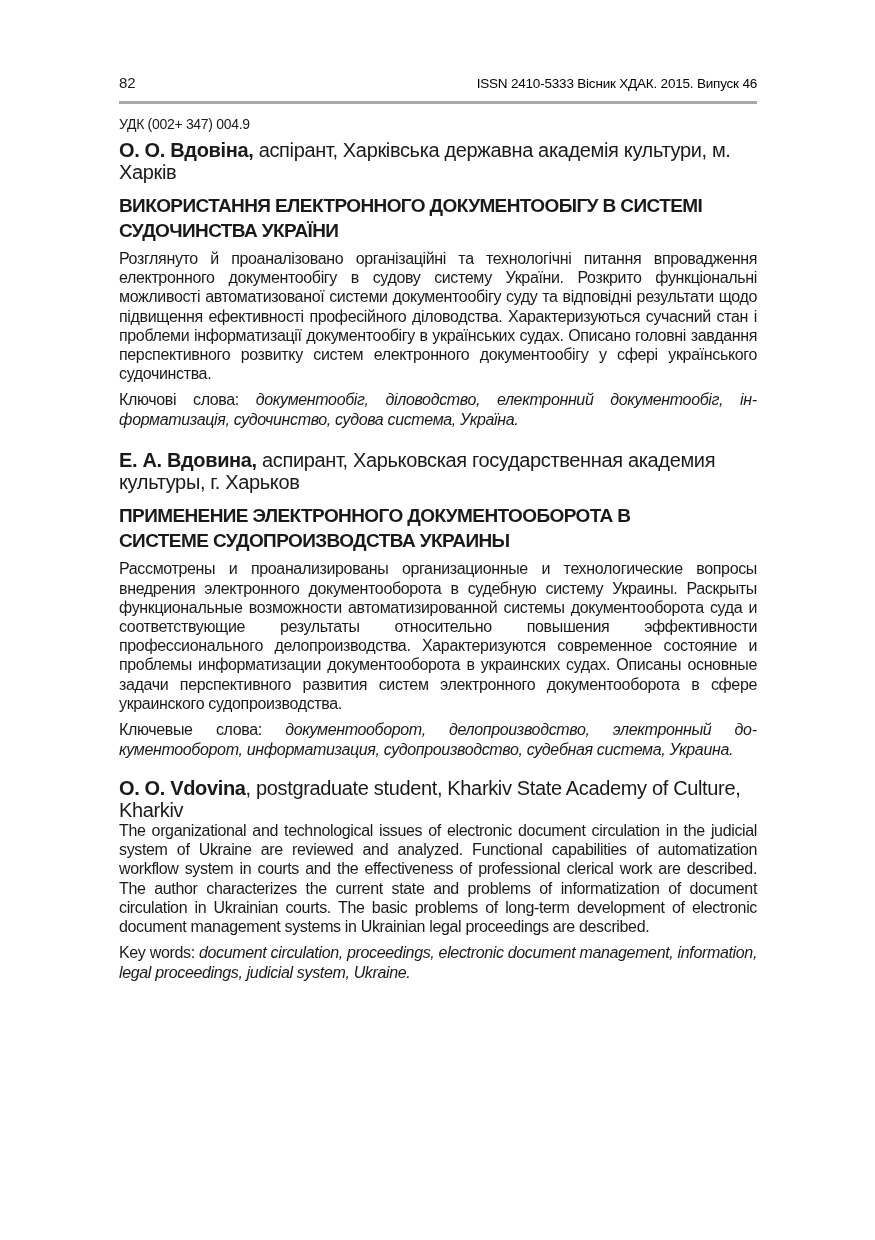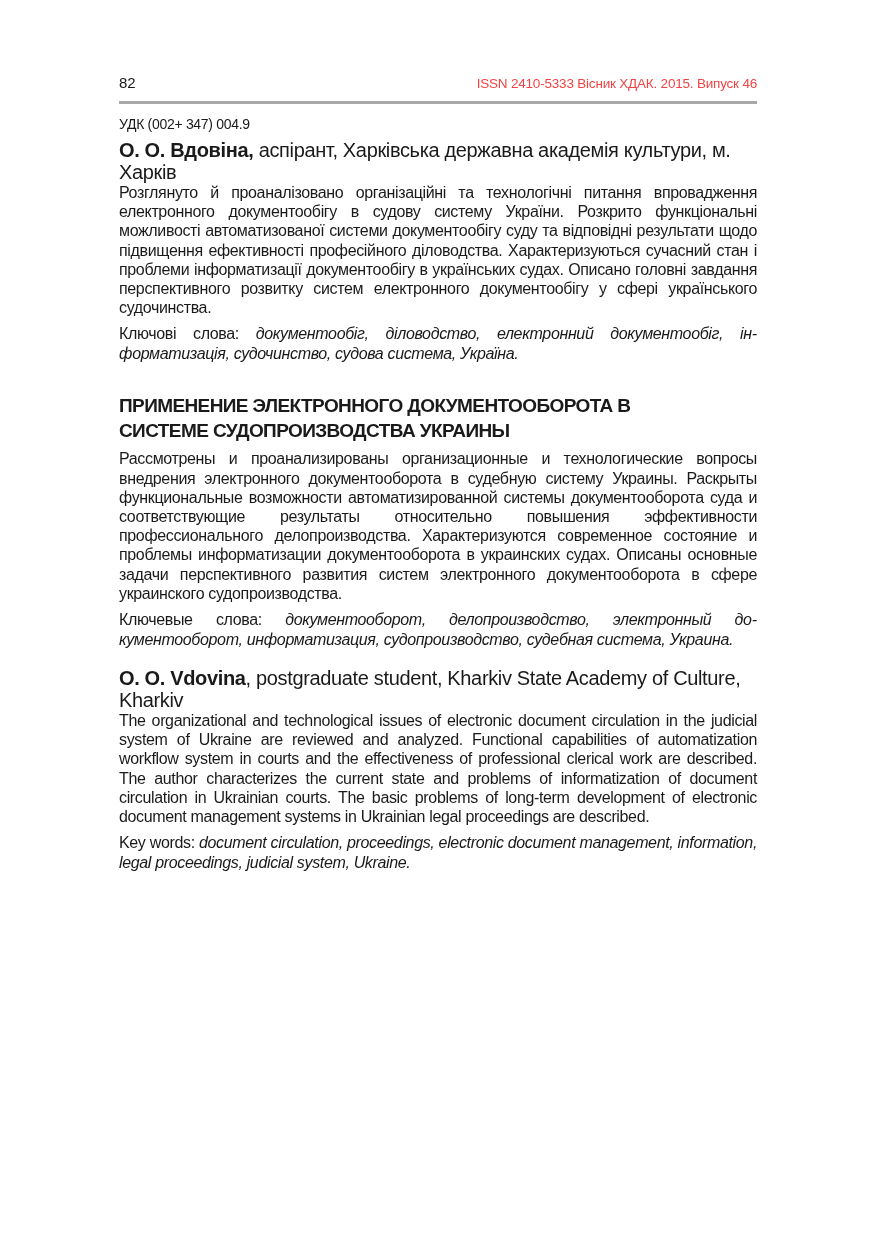--- a/index.html
+++ b/index.html
@@ -27,21 +27,21 @@
       align-items: baseline;
       font-size: 14.5px;
       height: 22px;
       letter-spacing: -0.2px;
     }
     .page-number {
       font-size: 15px;
     }
     .journal-info {
       font-size: 13.5px;
-      color: #ef4444;
+      color: #000000;
     }
     .header-rule {
       height: 3px;
       background: #a8a8a8;
       margin-top: 5px;
       margin-bottom: 9px;
     }
     .udc {
       font-size: 14px;
       line-height: 22px;
@@ -104,29 +104,33 @@
     <span class="journal-info">ISSN 2410-5333  Вісник ХДАК. 2015. Випуск 46</span>
   </div>
   <div class="header-rule"></div>
 
   <div class="udc">УДК (002+ 347) 004.9</div>
 
   <section>
     <div class="author-line">
       <span class="author-name">О. О. Вдовіна,</span><span> аспірант, Харківська державна академія культури, м. Харків</span>
     </div>
+    <h2 class="title" style="margin-right:40px;">ВИКОРИСТАННЯ ЕЛЕКТРОННОГО ДОКУМЕНТООБІГУ В СИСТЕМІ СУДОЧИНСТВА УКРАЇНИ</h2>
     <p class="abstract">Розглянуто й проаналізовано організаційні та технологічні питання впрова­дження електронного документообігу в судову систему України. Розкрито функціональні можливості автоматизованої системи документообігу суду та відповідні результати щодо підвищення ефективності професійного діловод­ства. Характеризуються сучасний стан і проблеми інформатизації документо­обігу в українських судах. Описано головні завдання перспективного розвитку систем електронного документообігу у сфері українського судочинства.</p>
     <div class="keywords">
       <span class="kw-label">Ключові слова:</span><span class="kw-list"> документообіг, діловодство, електронний документообіг, ін­форматизація, судочинство, судова система, Україна.</span>
     </div>
   </section>
 
   <div class="section-gap"></div>
 
   <section>
+    <div class="author-line" style="margin-top:0; padding-right:20px;">
+      <span class="author-name">Е. А. Вдовина,</span><span> аспирант, Харьковская государственная академия культуры, г. Харьков</span>
+    </div>
     <h2 class="title" style="margin-right:90px;">ПРИМЕНЕНИЕ ЭЛЕКТРОННОГО ДОКУМЕНТООБОРОТА В СИСТЕМЕ СУДОПРОИЗВОДСТВА УКРАИНЫ</h2>
     <p class="abstract">Рассмотрены и проанализированы организационные и технологические вопросы внедрения электронного документооборота в судебную систему Украины. Раскрыты функциональные возможности автоматизированной сис­темы документооборота суда и соответствующие результаты относительно повышения эффективности профессионального делопроизводства. Харак­теризуются современное состояние и проблемы информатизации докумен­тооборота в украинских судах. Описаны основные задачи перспективного развития систем электронного документооборота в сфере украинского судо­производства.</p>
     <div class="keywords">
       <span class="kw-label">Ключевые слова:</span><span class="kw-list"> документооборот, делопроизводство, электронный до­кументооборот, информатизация, судопроизводство, судебная система, Украина.</span>
     </div>
   </section>
 
   <div class="section-gap-sm"></div>
 
   <section>

